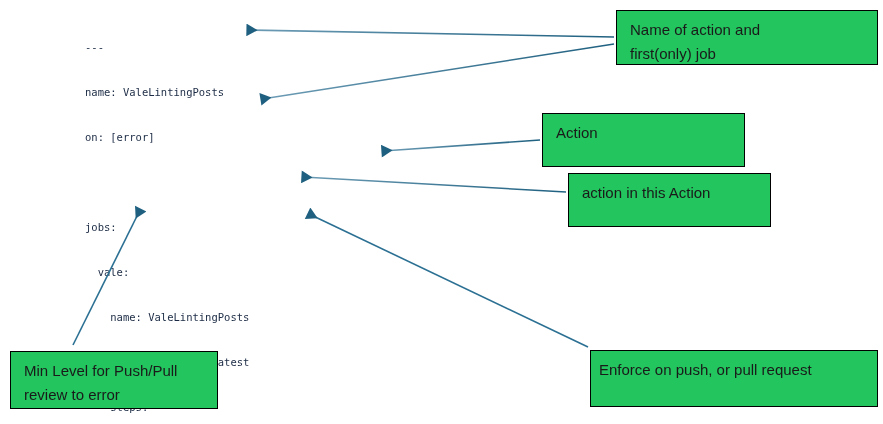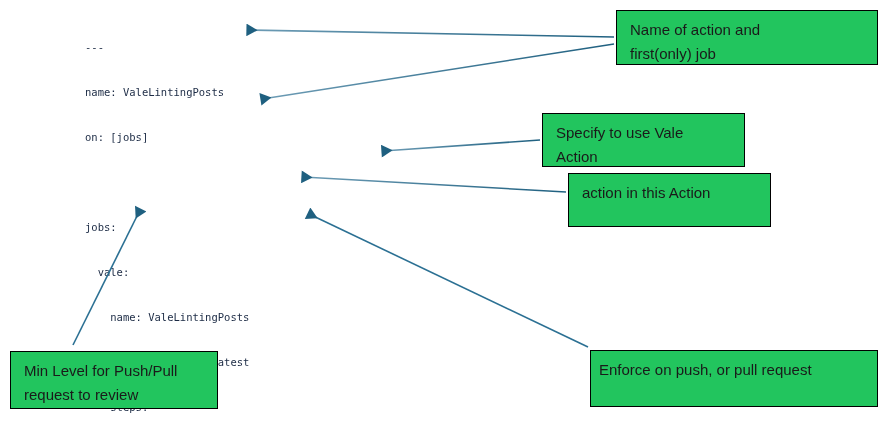--- a/index.html
+++ b/index.html
@@ -103,21 +103,21 @@
     </g>
 
     <g>
       <line x1="588" y1="347" x2="309" y2="214" stroke="#2b7093" stroke-width="1.6" marker-end="url(#arrowHeadGeneric)"></line>
     </g>
   </svg>
 
   <div id="code-block">
     <div class="code-line">---</div>
     <div class="code-line">name: ValeLintingPosts</div>
-    <div class="code-line">on: [jobs]</div>
+    <div class="code-line">on: [error]</div>
     <div class="code-line">&nbsp;</div>
     <div class="code-line">jobs:</div>
     <div class="code-line">  vale:</div>
     <div class="code-line">    name: ValeLintingPosts</div>
     <div class="code-line">    runs-on: ubuntu-latest</div>
     <div class="code-line">    steps:</div>
     
     
     
     
@@ -131,30 +131,29 @@
     
     
   </div>
 
   <div class="callout" id="callout-name">
     <div>Name of action and</div>
     <div>first(only) job</div>
   </div>
 
   <div class="callout" id="callout-vale">
-    <div>Specify to use Vale</div>
     <div>Action</div>
   </div>
 
   <div class="callout" id="callout-content">
     <div>action in this Action</div>
   </div>
 
   <div class="callout" id="callout-minlevel">
     <div>Min Level for Push/Pull</div>
-    <div>request to review</div>
+    <div>review to error</div>
   </div>
 
   <div class="callout" id="callout-enforce">
     <div>Enforce on push, or pull request</div>
   </div>
 
 </div>
 
 </body></html>

